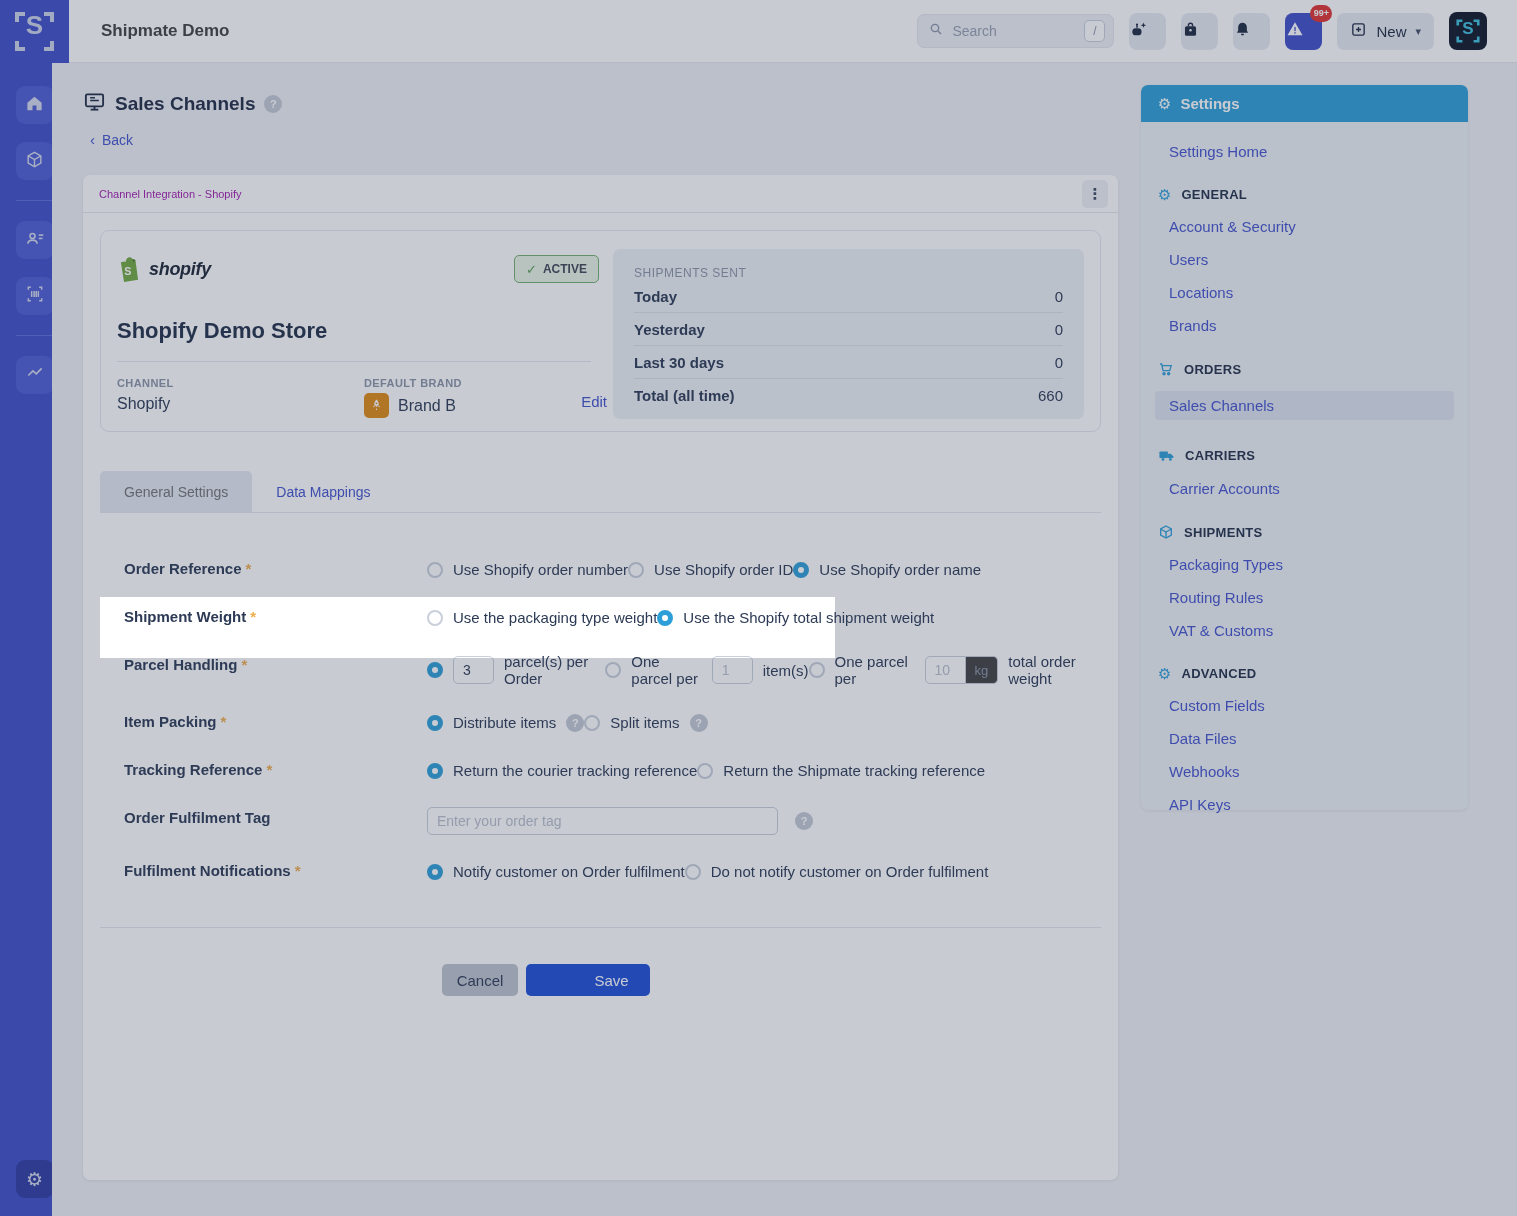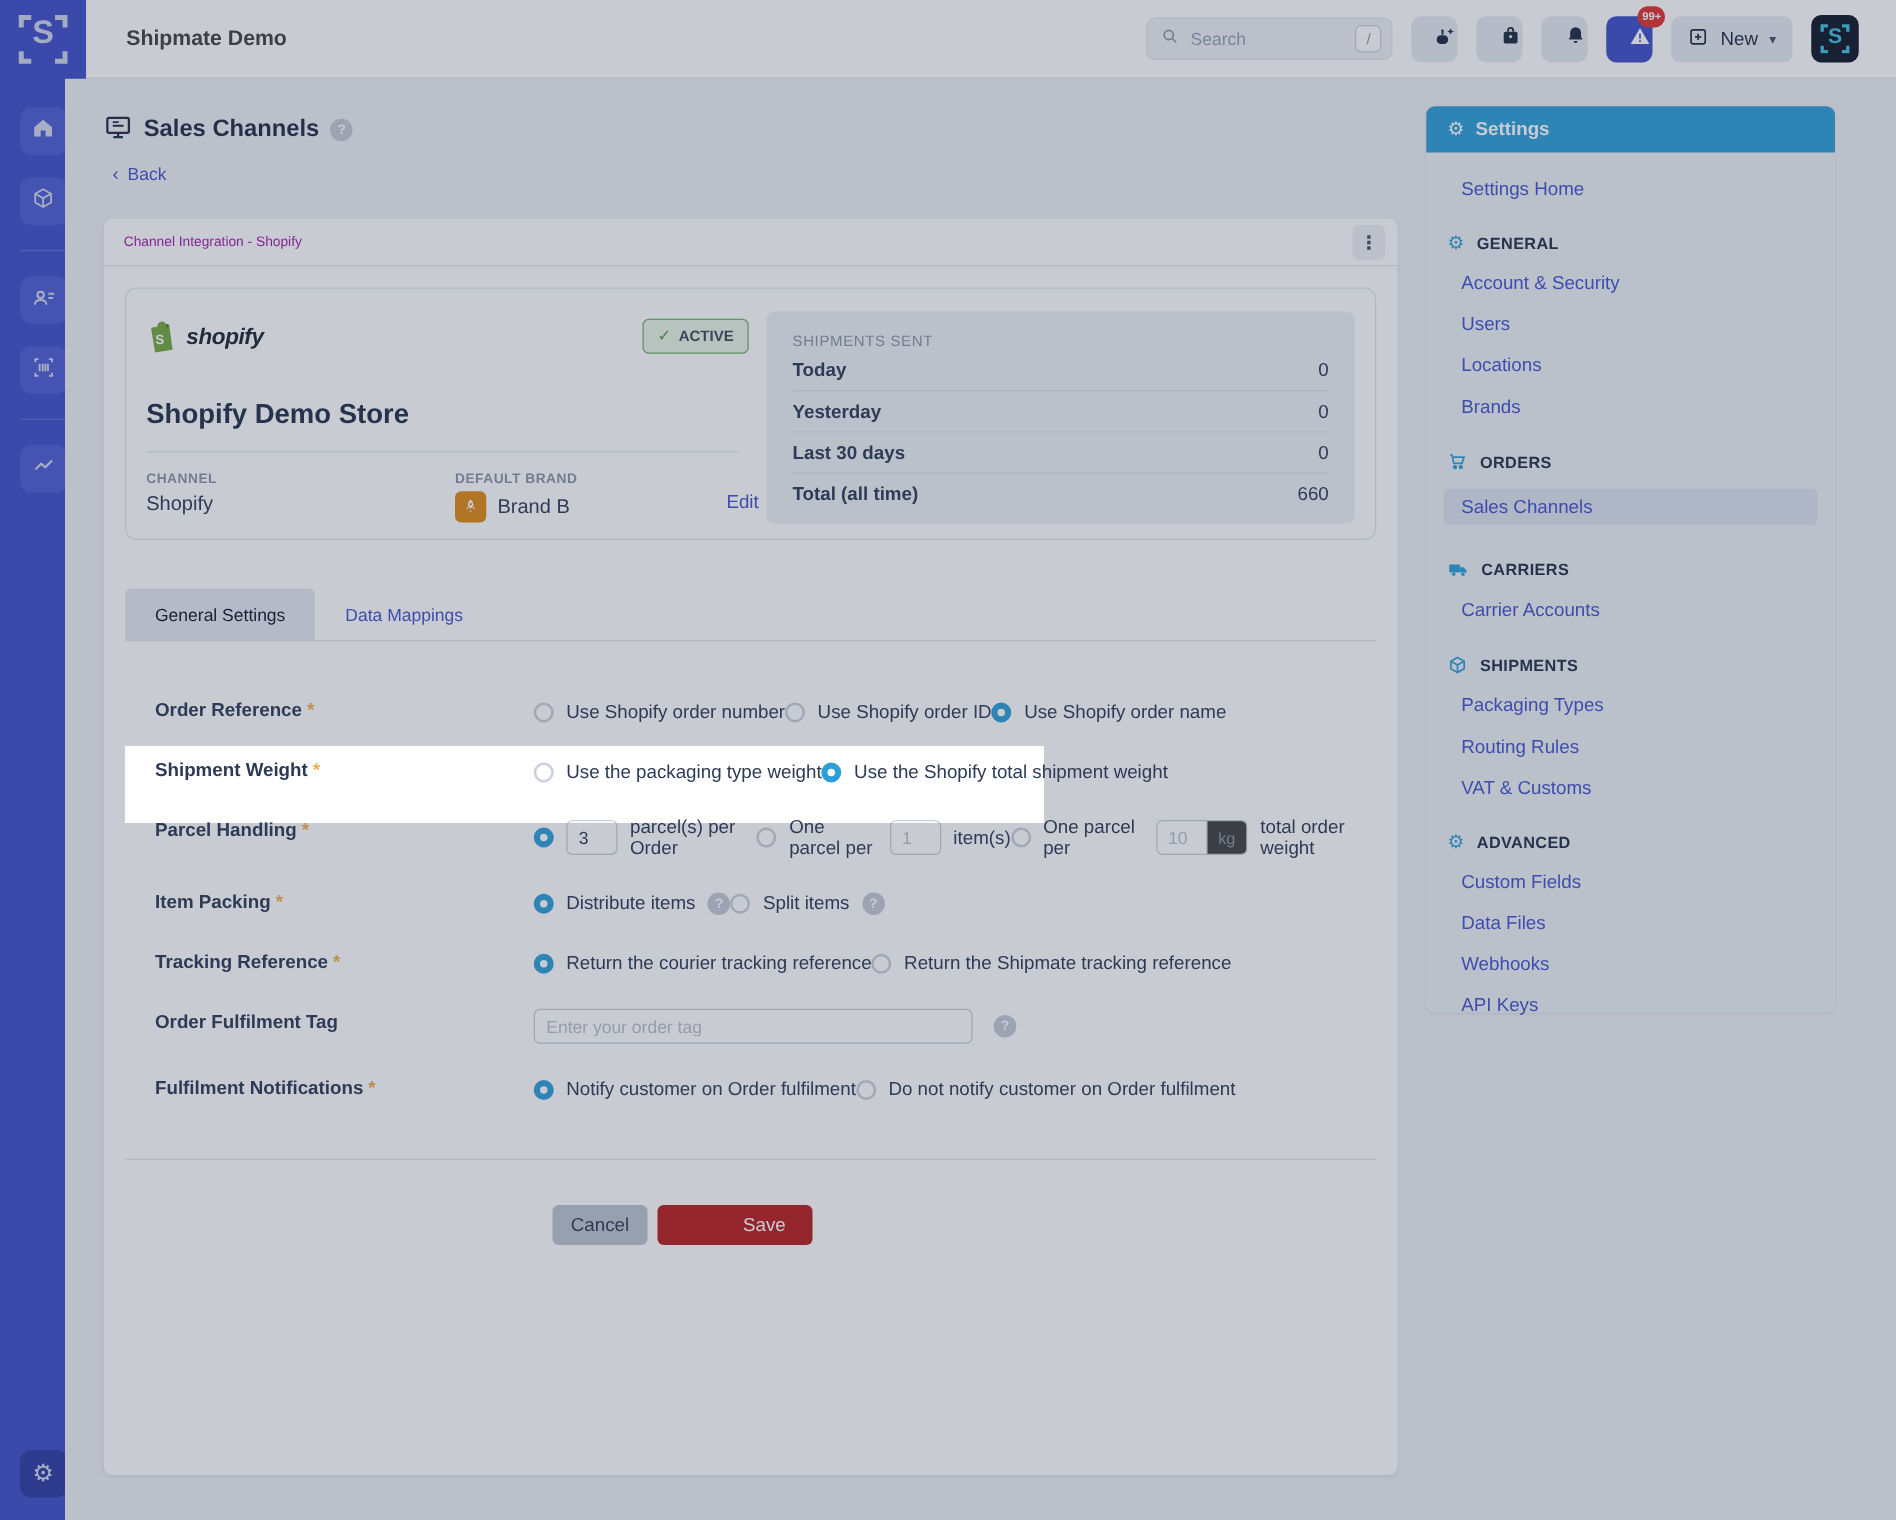--- a/index.html
+++ b/index.html
@@ -19,21 +19,21 @@
   .gear-glyph { font-size:19px; line-height:1; color:#d4d9ec; }
 
   
   .topbar { position:absolute; left:69px; top:0; width:1448px; height:63px; background:#ffffff; border-bottom:1px solid #e4e7ee; display:flex; align-items:center; padding:0 30px 0 32px; }
   .app-title { font-size:17px; font-weight:bold; color:#404040; }
   .topbar-right { margin-left:auto; display:flex; align-items:center; gap:15px; }
   .search-box { width:197px; height:34px; background:#eef0f5; border:1px solid #e2e5ec; border-radius:7px; display:flex; align-items:center; padding:0 8px 0 10px; color:#8a93a5; }
   .search-box input { border:none; outline:none; background:transparent; font-size:14px; color:#5c6678; width:120px; margin-left:8px; font-family:inherit; }
   .search-box input::placeholder { color:#97a0b1; }
   .kbd { margin-left:auto; width:21px; height:22px; border:1px solid #c9cfdb; border-radius:5px; font-size:12px; color:#8a93a5; display:flex; align-items:center; justify-content:center; background:#fff; }
-  .tbtn { width:37px; height:37px; border-radius:8px; background:#e7eaf1; display:flex; align-items:center; justify-content:flex-end; color:#1c2740; cursor:pointer; position:relative; }
+  .tbtn { width:37px; height:37px; border-radius:8px; background:#e7eaf1; display:flex; align-items:center; justify-content:flex-start; color:#1c2740; cursor:pointer; position:relative; }
   .tbtn.alert { background:#3d4ec9; color:#fff; }
   .badge { position:absolute; top:-8px; right:-10px; min-width:22px; height:17px; border-radius:9px; background:#e03131; color:#fff; font-size:9px; font-weight:bold; display:flex; align-items:center; justify-content:center; padding:0 3px; }
   .new-btn { height:37px; border-radius:7px; background:#e7eaf1; display:flex; align-items:center; gap:9px; padding:0 13px; color:#1c2740; font-size:15px; cursor:pointer; }
   .caret { font-size:11px; color:#44506a; }
   .avatar { width:38px; height:38px; border-radius:8px; background:#0e1627; position:relative; cursor:pointer; }
   .avatar svg { position:absolute; left:7px; top:7px; }
   .avatar .sletter { position:absolute; left:0; top:7px; width:38px; text-align:center; font-size:17px; font-weight:bold; color:#3fc1dd; }
 
   
   .content { position:absolute; left:52px; top:63px; width:1448px; height:1153px; background:#eef0f4; }
@@ -67,21 +67,21 @@
 
   .stats { position:absolute; right:16px; top:18px; width:471px; height:170px; background:#eef1f6; border-radius:7px; padding:17px 21px 6px; }
   .stats .sheading { font-size:12px; font-weight:normal; color:#8b94a7; letter-spacing:.5px; }
   .srow { display:flex; align-items:center; justify-content:space-between; padding:8px 0 7px; border-bottom:1px solid #dadfe8; font-size:15px; color:#2c3a55; }
   .srow:last-child { border-bottom:none; }
   .srow .sl { font-weight:bold; }
 
   
   .tabs { margin-top:39px; display:flex; border-bottom:1px solid #e4e7ee; }
   .tab { height:41px; padding:0 24px; display:flex; align-items:center; font-size:14px; cursor:pointer; }
-  .tab.active { background:#e4e8f0; color:#0f172a; border-radius:5px 5px 0 0; }
+  .tab.active { background:#e4e8f0; color:#737373; border-radius:5px 5px 0 0; }
   .tab.inactive { color:#4253cd; }
 
   
   .form { margin-top:44px; }
   .frow { display:flex; margin-bottom:23px; position:relative; }
   .flabel { margin-left:24px; width:303px; font-size:15px; font-weight:bold; color:#2c3a55; padding-top:3px; flex:none; }
   .req { color:#f0ad4e; margin-left:4px; font-weight:bold; }
   .opts { display:flex; flex-direction:row; }
   .opt { display:flex; align-items:center; gap:10px; min-height:25px; font-size:15px; color:#2c3a55; cursor:pointer; }
   .opt.tall { min-height:30px; }
@@ -92,21 +92,21 @@
   .igroup { display:inline-flex; }
   .igroup .tinput { border-radius:5px 0 0 5px; }
   .addon { height:28px; background:#404040; border:1px solid #c9cfdb; border-left:none; border-radius:0 5px 5px 0; padding:0 9px; color:#8b94a7; font-size:13px; display:flex; align-items:center; }
   .taginput { width:351px; }
 
   .spot { position:absolute; left:0; top:-8px; width:735px; height:61px; box-shadow:0 0 0 4000px rgba(52,62,88,0.27); pointer-events:none; z-index:1000; }
 
   .form-footer { border-top:1px solid #e4e7ee; margin-top:43px; padding-top:36px; padding-left:342px; display:flex; gap:8px; }
   .btn { height:32px; border:none; border-radius:5px; font-size:15px; font-family:inherit; cursor:pointer; }
   .btn.cancel { width:76px; background:#bdc5cf; color:#2c3a55; }
-  .btn.save { width:124px; background:#b91c1c; color:#fff;padding-left:47px; }
+  .btn.save { width:124px; background:#1d4ed8; color:#fff;padding-left:47px; }
 
   
   .spanel { position:absolute; left:1089px; top:22px; width:327px; height:725px; background:#eef1f6; border-radius:7px; box-shadow:0 1px 3px rgba(30,40,70,.08); }
   .spanel-head { height:37px; background:#2d9fd8; border-radius:7px 7px 0 0; display:flex; align-items:center; gap:9px; padding:0 17px; color:#fff; font-size:15px; font-weight:bold; }
   .spanel-head .gear-glyph { color:#fff; font-size:15px; }
   .slink { display:block; margin:0 0 0 28px; color:#4253cd; font-size:15px; cursor:pointer; }
   .spanel .home { margin-top:21px; }
   .ssec { margin-top:27px; }
   .ssec-head { display:flex; align-items:center; gap:10px; padding-left:17px; }
   .ssec-head .sicon { color:#2d9fd8; display:flex; align-items:center; }

